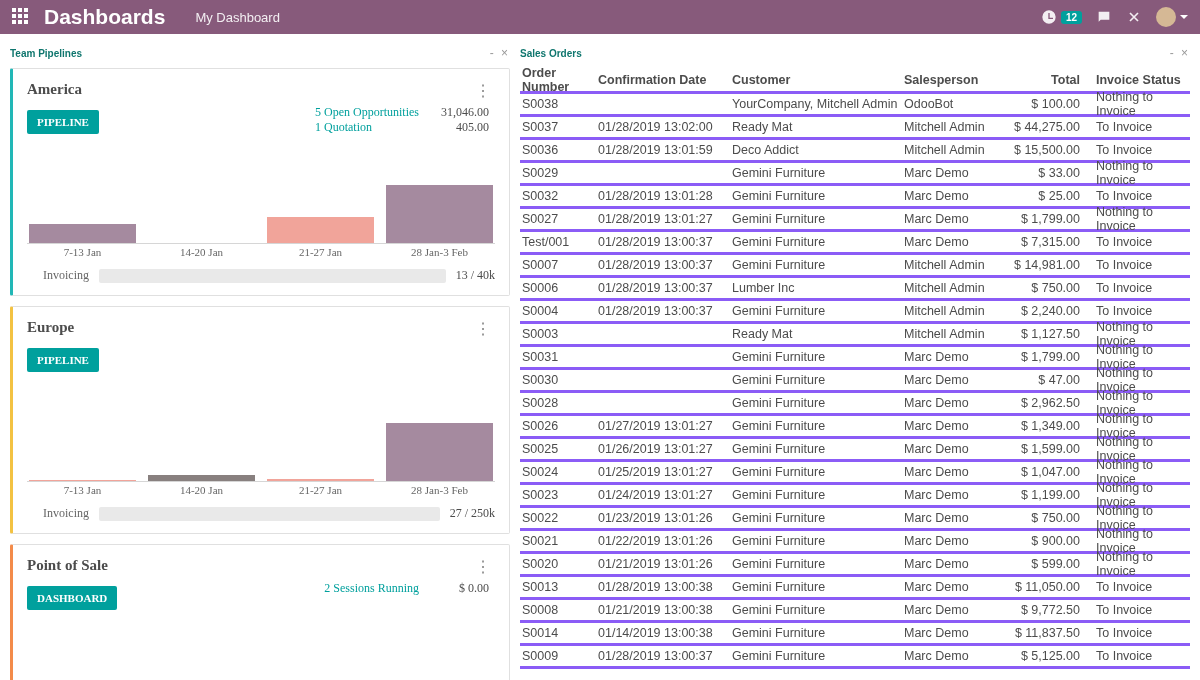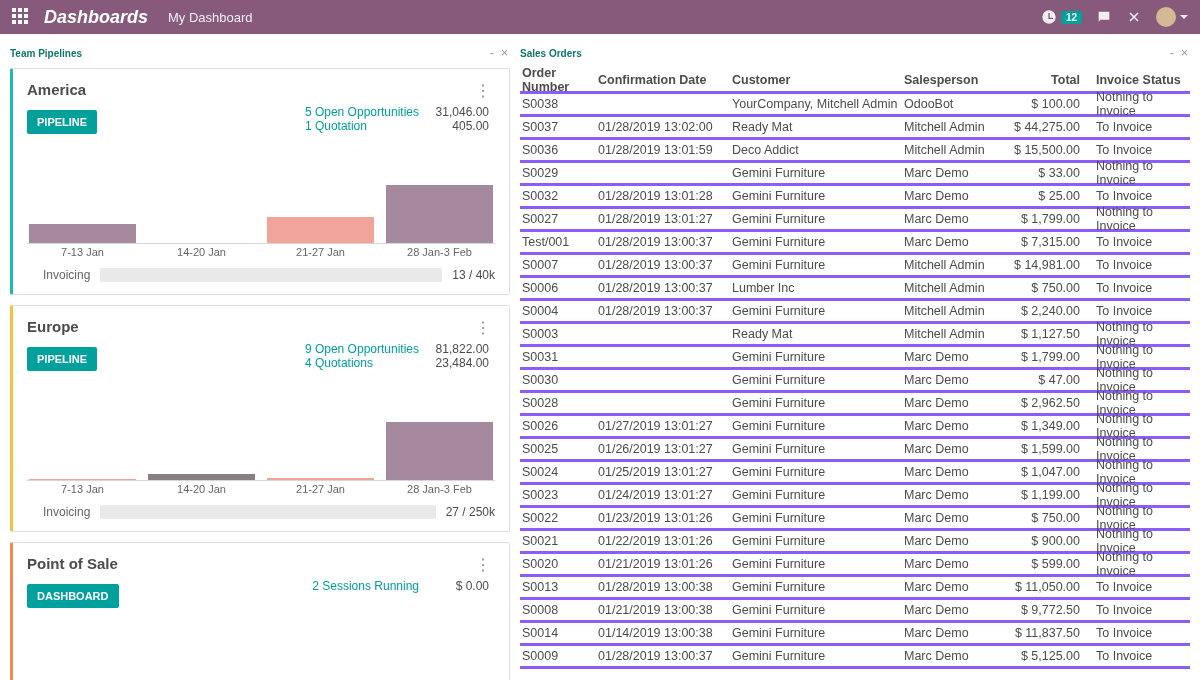--- a/index.html
+++ b/index.html
@@ -1,37 +1,37 @@
 <!DOCTYPE html>
 <html><head>
 <meta charset="utf-8">
 <style>
   * { box-sizing: border-box; margin: 0; padding: 0; }
   body { font-family: -apple-system, "Helvetica Neue", Arial, sans-serif; font-size: 13px; color: #4c4c4c; background: #fff; width: 1200px; }
   .topbar { background: #875a7b; color: #fff; display: flex; align-items: center; height: 34px; padding: 0 12px; }
   .apps-icon { width: 18px; height: 18px; display: grid; grid-template-columns: repeat(3,4px); grid-template-rows: repeat(3,4px); gap: 2px; margin-right: 14px; cursor: pointer; }
   .apps-icon span { background: #fff; }
-  .brand { font-size: 18px; font-weight: 600; margin-right: 20px; font-style: italic; }
+  .brand { font-size: 21px; font-weight: 600; margin-right: 30px; }
   .breadcrumb { font-size: 13px; opacity: .9; cursor: pointer; }
   .topbar-right { margin-left: auto; display: flex; align-items: center; gap: 14px; }
   .badge-activity { display: flex; align-items: center; gap: 4px; cursor: pointer; }
   .badge-activity .count { background: #00a09d; color: #fff; font-size: 10px; font-weight: 600; padding: 1px 5px; border-radius: 3px; }
   .icon-sm { width: 16px; height: 16px; fill: #fff; opacity: .9; cursor: pointer; }
   .avatar { width: 20px; height: 20px; border-radius: 50%; background: #d5b895; display: inline-block; }
   .user-menu { display: flex; align-items: center; gap: 4px; cursor: pointer; }
   .caret { border: 4px solid transparent; border-top-color: #fff; margin-top: 4px; }
 
   .dash { display: flex; gap: 10px; padding: 12px 10px 0 10px; }
   .col-left { width: 576px; }
   .col-right { flex: 1; }
   .panel-head { display: flex; align-items: center; margin-bottom: 8px; }
   .panel-head h2 { font-size: 10px; font-weight: 600; color: #0f766e; }
   .panel-ctrl { margin-left: auto; color: #999; font-size: 12px; letter-spacing: 2px; cursor: pointer; }
 
-  .card { border: 1px solid #e0e0e0; border-left-width: 3px; border-radius: 2px; margin-bottom: 10px; position: relative; overflow: hidden; }
+  .card { border: 1px solid #e0e0e0; border-left-width: 3px; border-radius: 2px; margin-bottom: 10px; position: relative; overflow: hidden; font-family: Liberation Serif, serif; }
   .card.c0 { border-left-color: #21b7b6; }
   .card.c1 { border-left-color: #f3c242; }
   .card.c2 { border-left-color: #f38b4a; }
   .card-inner { padding: 12px 14px 0 14px; }
   .card-head { display: flex; align-items: flex-start; }
   .card-title { font-size: 15px; font-weight: 600; color: #4c4c4c; }
   .card-dots { margin-left: auto; color: #888; font-size: 16px; cursor: pointer; padding: 0 4px; }
   .tag { display: inline-block; background: #00a09d; color: #fff; font-size: 11px; font-weight: 700; padding: 6px 10px; border-radius: 2px; margin-top: 10px; cursor: pointer; }
   .stats { position: absolute; right: 20px; top: 36px; display: flex; gap: 46px; }
   .stats .link { color: #00a09d; font-size: 12px; cursor: pointer; }
@@ -150,32 +150,20 @@
             <span class="val">13 / 40k</span>
           </div>
         </div>
         <div class="card c1">
     <div class="card-inner">
       <div class="card-head">
         <div class="card-title">Europe</div>
         <div class="card-dots">⋮</div>
       </div>
       <span class="tag">PIPELINE</span>
-      <div class="stats">
-        <div>
-          <div class="stats-row">
-                  <span class="link">9 Open Opportunities</span>
-                  <span class="num">81,822.00</span>
-                </div>
-          <div class="stats-row">
-                  <span class="link">4 Quotations</span>
-                  <span class="num">23,484.00</span>
-                </div>
-        </div>
-      </div>
       <div class="chart">
               <div class="bar-col">
                 <div class="bar" style="height:1px;background:#f1a49a"></div>
               </div>
               <div class="bar-col">
                 <div class="bar" style="height:6px;background:#88807f"></div>
               </div>
               <div class="bar-col">
                 <div class="bar" style="height:2px;background:#f1a49a"></div>
               </div>

